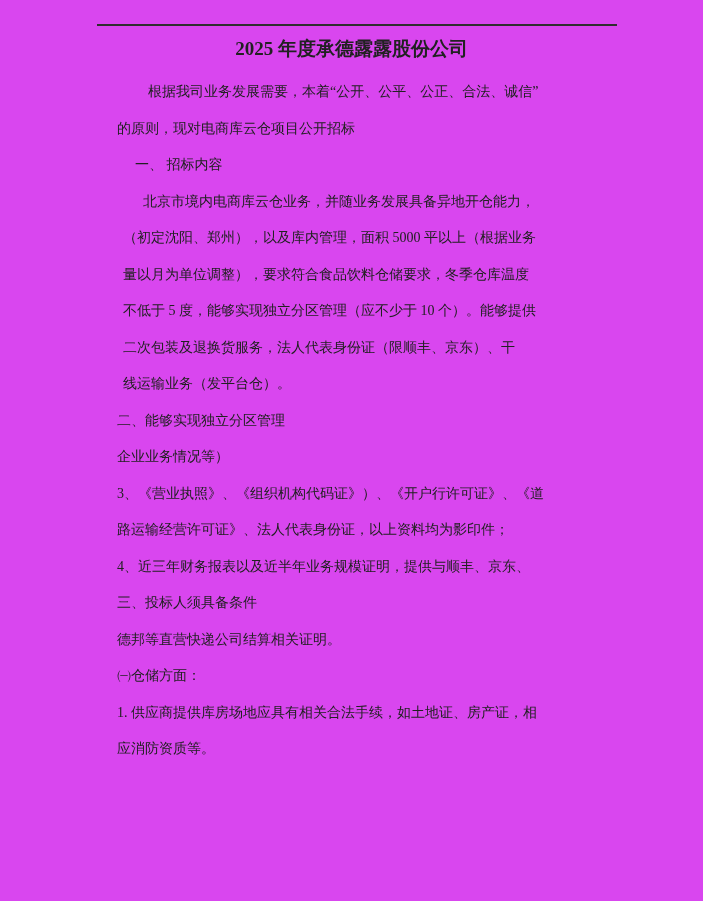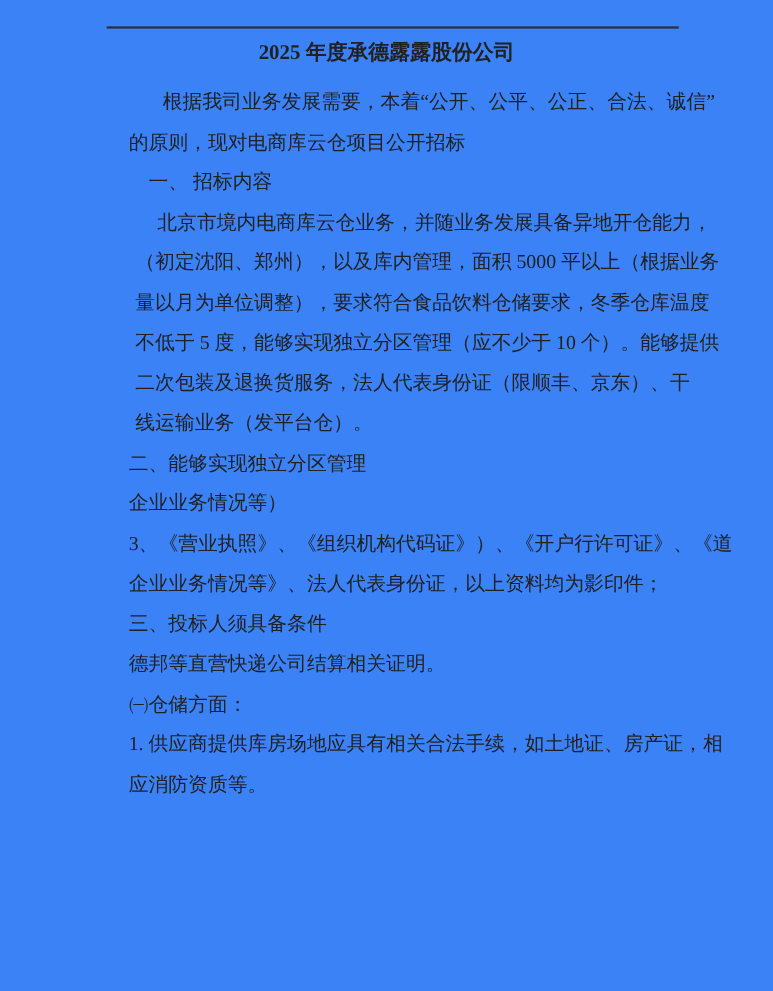--- a/index.html
+++ b/index.html
@@ -1,20 +1,20 @@
 <!DOCTYPE html>
 <html><head>
 <meta charset="utf-8">
 <style>
   html, body { margin: 0; padding: 0; }
   .page {
     position: relative;
     width: 703px;
     height: 901px;
-    background: #3b82f6;
+    background: #d946ef;
     color: #212121;
     font-family: "Liberation Serif", "DejaVu Serif", serif;
     overflow: hidden;
   }
   .header-rule {
     position: absolute;
     top: 24px;
     left: 97px;
     width: 520px;
     height: 2px;
@@ -25,21 +25,21 @@
     text-align: center;
   }
   .title-line {
     font-size: 19px;
     font-weight: bold;
     line-height: 38px;
     white-space: pre;
   }
   .doc-body {
     margin: 6px 50px 0 117px;
-    font-size: 18px;
+    font-size: 14px;
     line-height: 36.5px;
   }
   .line { white-space: pre; }
   .fl-indent { text-indent: 31px; }   
   .h1-indent { margin-left: 18px; }   
   .p1 { margin-left: 6px; }           
   .p1-first { text-indent: 20px; }    
 </style>
 </head>
 <body>
@@ -57,20 +57,21 @@
     <div class="line h1-indent">一、 招标内容</div>
     <div class="line p1 p1-first">北京市境内电商库云仓业务，并随业务发展具备异地开仓能力，</div>
     <div class="line p1">（初定沈阳、郑州），以及库内管理，面积 5000 平以上（根据业务</div>
     <div class="line p1">量以月为单位调整），要求符合食品饮料仓储要求，冬季仓库温度</div>
     <div class="line p1">不低于 5 度，能够实现独立分区管理（应不少于 10 个）。能够提供</div>
     <div class="line p1">二次包装及退换货服务，法人代表身份证（限顺丰、京东）、干</div>
     <div class="line p1">线运输业务（发平台仓）。</div>
     <div class="line">二、能够实现独立分区管理</div>
     <div class="line">企业业务情况等）</div>
     <div class="line">3、《营业执照》、《组织机构代码证》）、《开户行许可证》、《道</div>
-    <div class="line">企业业务情况等》、法人代表身份证，以上资料均为影印件；</div>
+    <div class="line">路运输经营许可证》、法人代表身份证，以上资料均为影印件；</div>
+    <div class="line">4、近三年财务报表以及近半年业务规模证明，提供与顺丰、京东、</div>
     <div class="line">三、投标人须具备条件</div>
     <div class="line">德邦等直营快递公司结算相关证明。</div>
     <div class="line">㈠仓储方面：</div>
     <div class="line">1. 供应商提供库房场地应具有相关合法手续，如土地证、房产证，相</div>
     <div class="line">应消防资质等。</div>
   </div>
 </div>
 
 </body></html>

